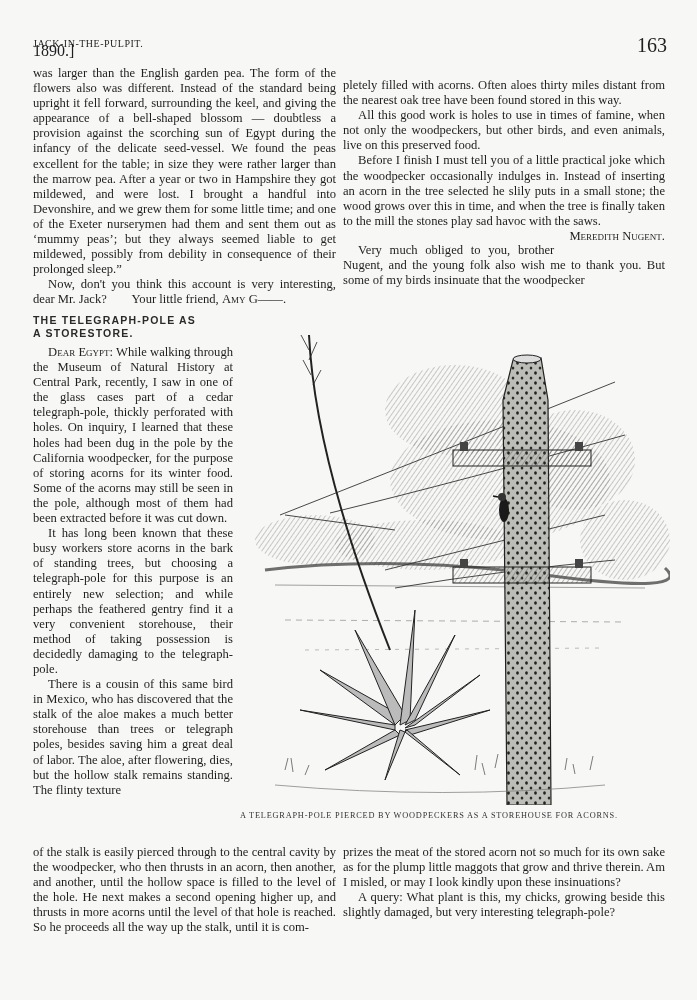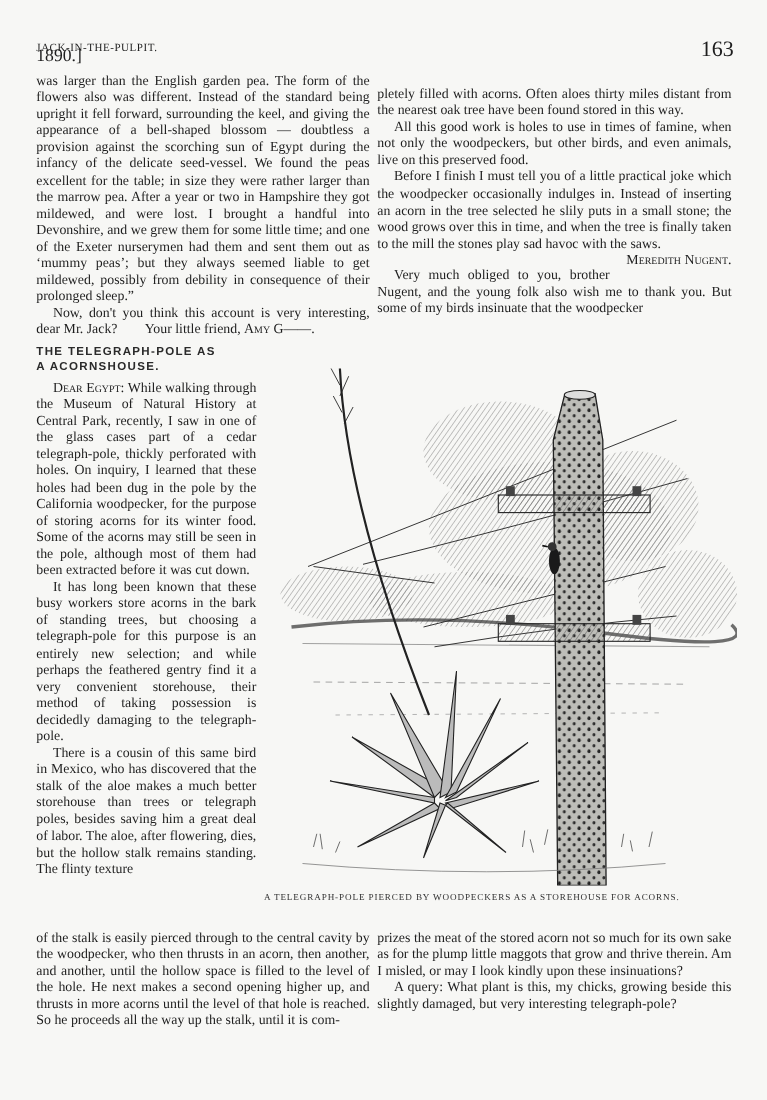--- a/index.html
+++ b/index.html
@@ -47,21 +47,21 @@
   <p>
     <span>Now, don't you think this account is very interesting, dear Mr. Jack?</span>
     &nbsp;&nbsp;&nbsp;&nbsp;&nbsp;&nbsp;
     <span>Your little friend,</span>
     <span class="sc">Amy G——.</span>
   </p>
 </div>
 
 <div class="section-heading">
   <div>THE TELEGRAPH-POLE AS</div>
-  <div>A ACORNS­HOUSE.</div>
+  <div>A STORE­STORE.</div>
 </div>
 
 <div class="col col-left-narrow">
   <p>
     <span class="sc">Dear Egypt:</span>
     <span>While walking through the Museum of Natural History at Central Park, recently, I saw in one of the glass cases part of a cedar telegraph-pole, thickly perforated with holes. On inquiry, I learned that these holes had been dug in the pole by the California woodpecker, for the purpose of storing acorns for its winter food. Some of the acorns may still be seen in the pole, although most of them had been extracted before it was cut down.</span>
   </p>
   <p>It has long been known that these busy workers store acorns in the bark of standing trees, but choosing a telegraph-pole for this purpose is an entirely new selection; and while perhaps the feathered gentry find it a very convenient storehouse, their method of taking possession is decidedly damaging to the telegraph-pole.</p>
   <p>There is a cousin of this same bird in Mexico, who has discovered that the stalk of the aloe makes a much better storehouse than trees or telegraph poles, besides saving him a great deal of labor. The aloe, after flowering, dies, but the hollow stalk remains standing. The flinty texture</p>
 </div>

